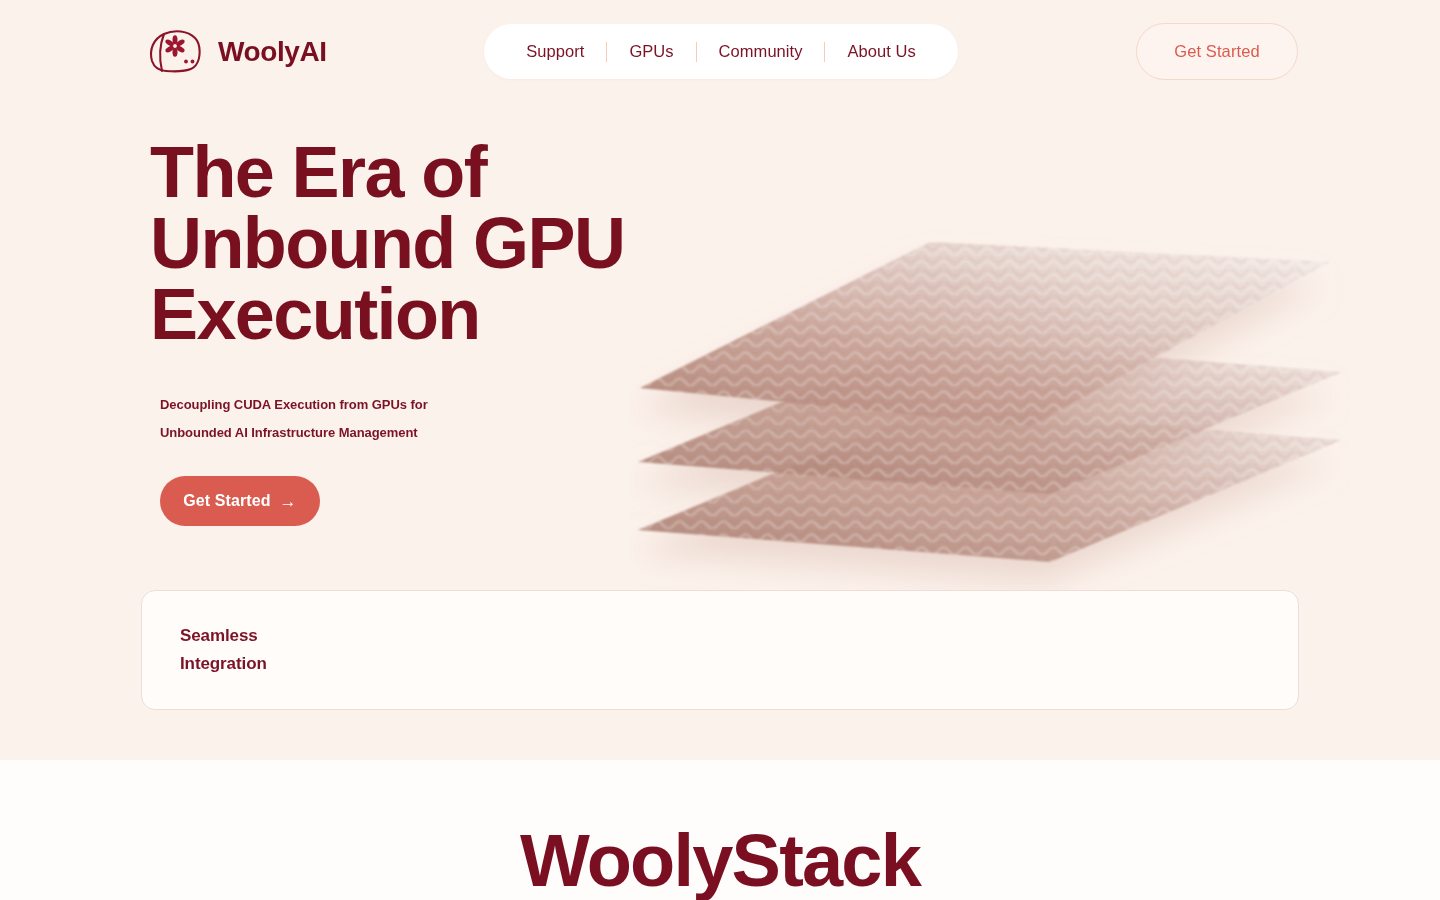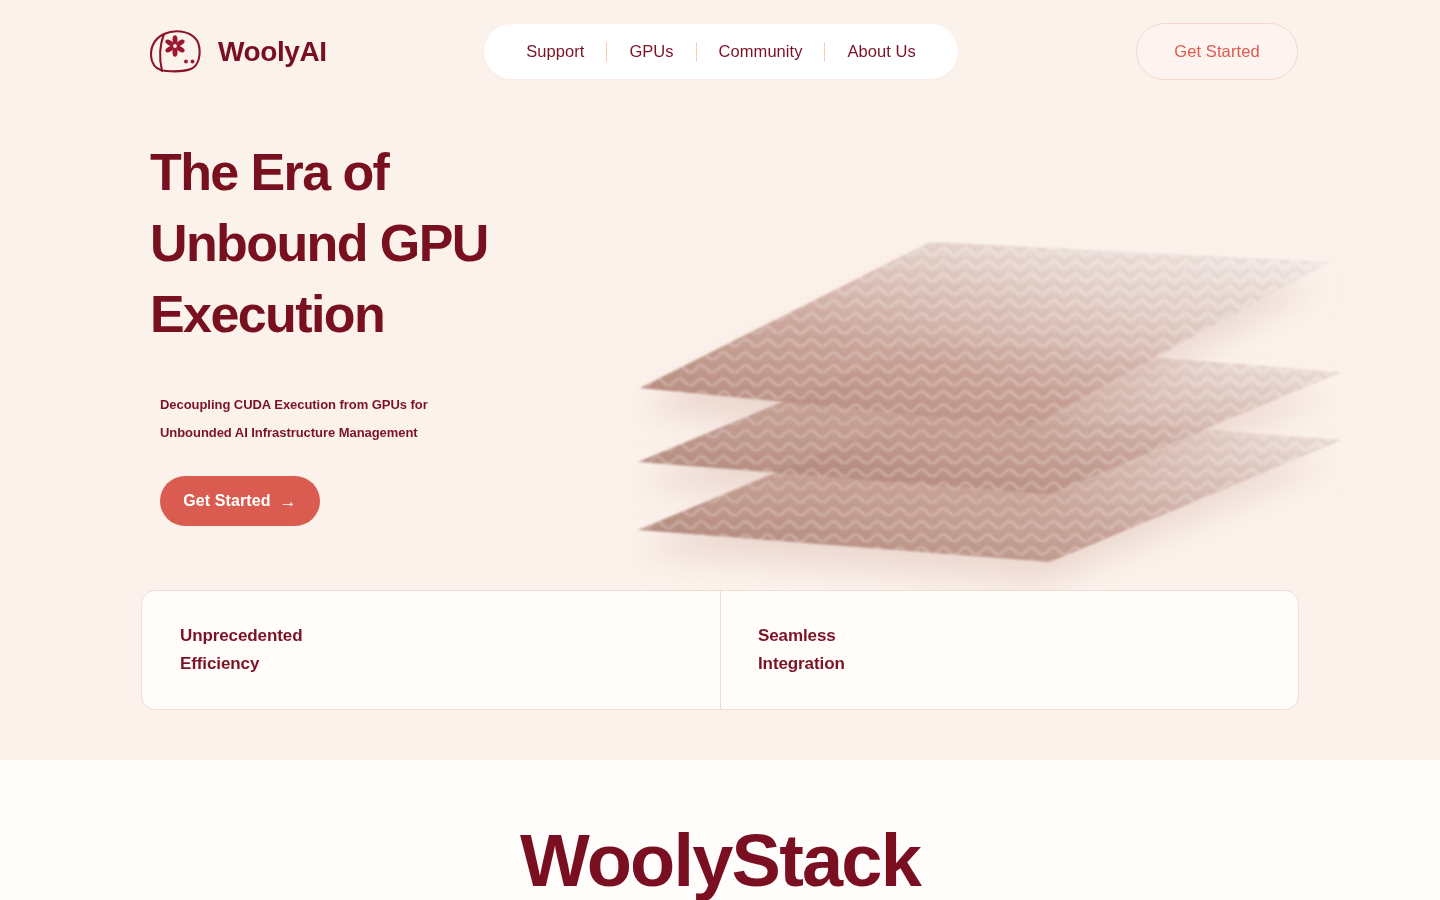--- a/index.html
+++ b/index.html
@@ -109,21 +109,21 @@
   }
 
   
   .hero-copy {
     position: absolute;
     left: 150px;
     top: 137px;
     width: 560px;
   }
   .hero-title {
-    font-size: 52px;
+    font-size: 72px;
     line-height: 71px;
     font-weight: 700;
     letter-spacing: -1.6px;
     color: #78101F;
     white-space: pre-line;
   }
   .hero-sub {
     margin-top: 41px;
     margin-left: 10px;
     font-size: 13px;
@@ -325,24 +325,20 @@
           <g filter="url(#blurEdge)">
             <polygon points="10,158 300,12 700,32 400,196" fill="url(#sheetGrad)"></polygon>
             <polygon points="10,158 300,12 700,32 400,196" fill="url(#knit)" opacity="0.5"></polygon>
           </g>
         </g>
       </svg>
     </div>
 
     <div class="feature-bar">
       <div class="feature-cell">
-        <span class="feature-label">Unprecedented
-Efficiency</span>
-      </div>
-      <div class="feature-cell">
         <span class="feature-label">Seamless
 Integration</span>
       </div>
     </div>
 
   </section>
 
   <section class="stack-section">
     <h2 class="stack-title">WoolyStack</h2>
   </section>

